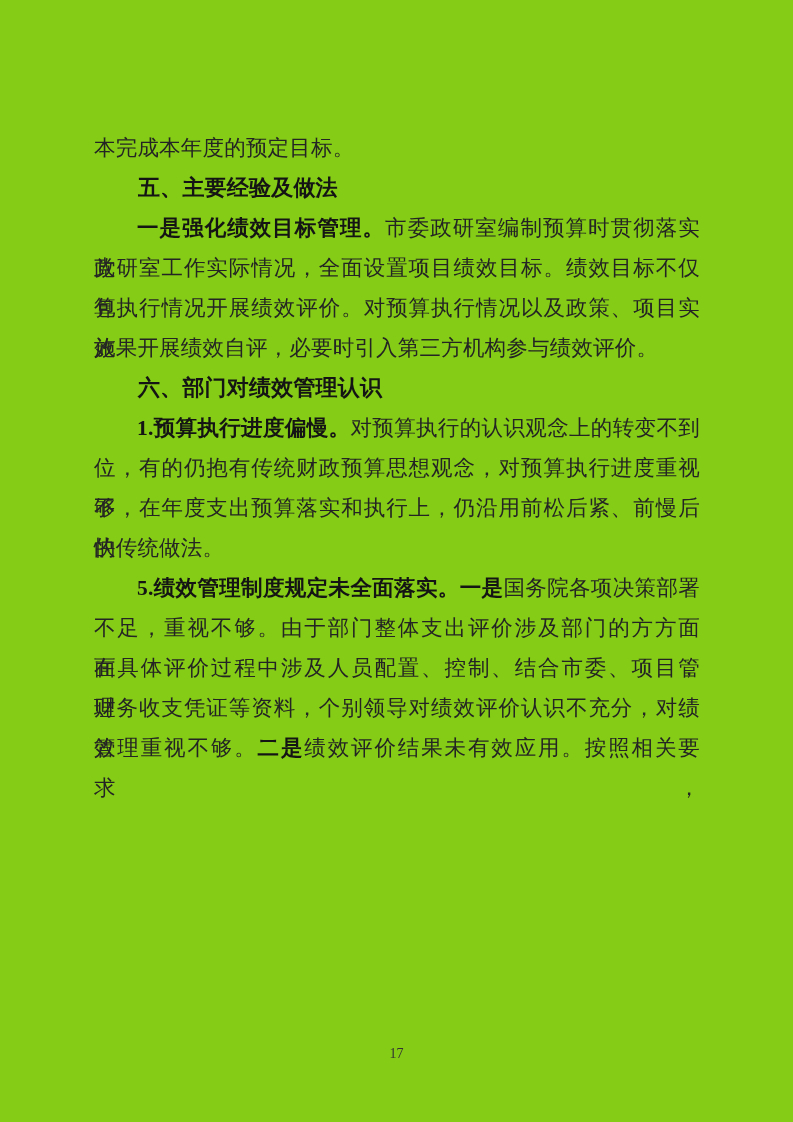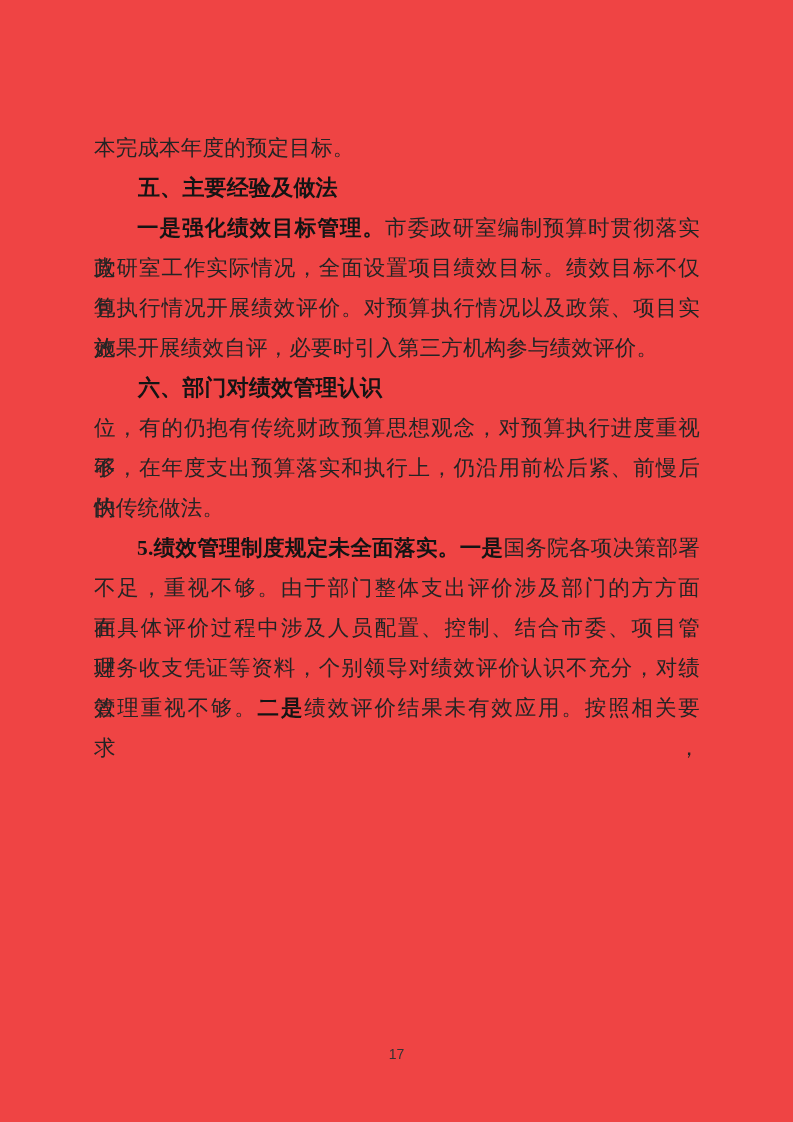--- a/index.html
+++ b/index.html
@@ -4,21 +4,21 @@
 <style>
   html, body {
     margin: 0;
     padding: 0;
     background: #ffffff;
   }
   .page {
     position: relative;
     width: 793px;
     height: 1122px;
-    background: #ef4444;
+    background: #84cc16;
     overflow: hidden;
     font-family: "Liberation Serif", "DejaVu Serif", serif;
     color: #1f1f1f;
   }
   .content {
     position: absolute;
     left: 94px;
     top: 128px;
     width: 606px;
   }
@@ -50,35 +50,36 @@
     color: #141414;
   }
   .page-number {
     position: absolute;
     left: 0;
     right: 0;
     top: 1046px;
     text-align: center;
     font-size: 14px;
     color: #333333;
-    font-family: Liberation Sans, sans-serif;
+    font-family: Liberation Serif, serif;
   }
 </style>
 </head>
 <body>
 
 <div class="page">
   <div class="content" id="content">
       <div class="line"><span>本完成本年度的预定目标。</span></div>
       <div class="line heading indent"><span class="b">五、主要经验及做法</span></div>
       <div class="line indent justify"><span class="b">一是强化绩效目标管理。</span><span>市委政研室编制预算时贯彻落实党</span></div>
       <div class="line justify"><span>政研室工作实际情况，全面设置项目绩效目标。绩效目标不仅包</span></div>
       <div class="line justify"><span>算执行情况开展绩效评价。对预算执行情况以及政策、项目实施</span></div>
       <div class="line"><span>效果开展绩效自评，必要时引入第三方机构参与绩效评价。</span></div>
       <div class="line heading indent"><span class="b">六、部门对绩效管理认识</span></div>
+      <div class="line indent justify"><span class="b">1.预算执行进度偏慢。</span><span>对预算执行的认识观念上的转变不到</span></div>
       <div class="line justify"><span>位，有的仍抱有传统财政预算思想观念，对预算执行进度重视不</span></div>
       <div class="line justify"><span>够，在年度支出预算落实和执行上，仍沿用前松后紧、前慢后快</span></div>
       <div class="line"><span>的传统做法。</span></div>
       <div class="line indent justify"><span class="b">5.绩效管理制度规定未全面落实。</span><span class="b">一是</span><span>国务院各项决策部署</span></div>
       <div class="line justify"><span>不足，重视不够。由于部门整体支出评价涉及部门的方方面面，</span></div>
       <div class="line justify"><span>在具体评价过程中涉及人员配置、控制、结合市委、项目管理、</span></div>
       <div class="line justify"><span>财务收支凭证等资料，个别领导对绩效评价认识不充分，对绩效</span></div>
       <div class="line justify"><span>管理重视不够。</span><span class="b">二是</span><span>绩效评价结果未有效应用。按照相关要求，</span></div>
     </div>
   <div class="page-number">17</div>

